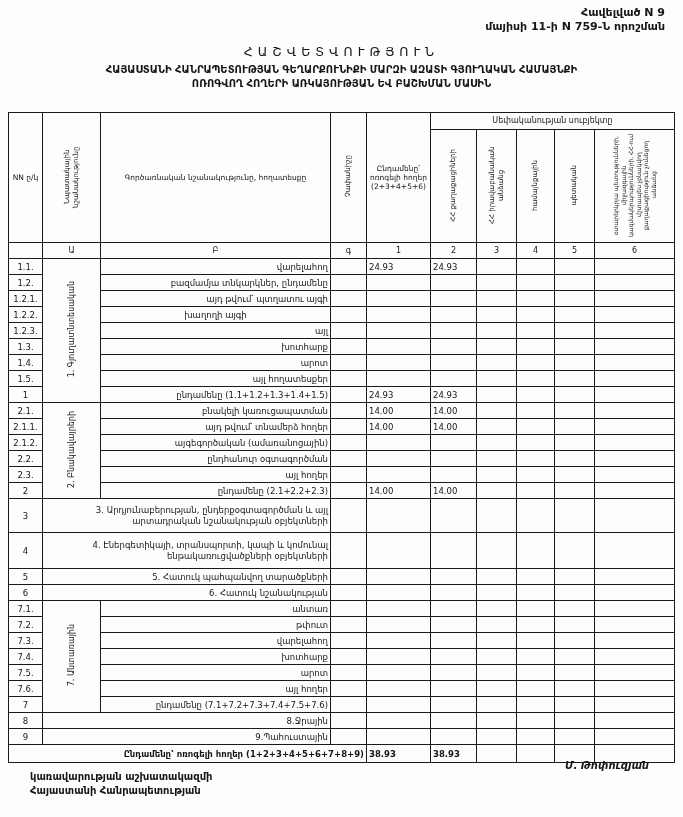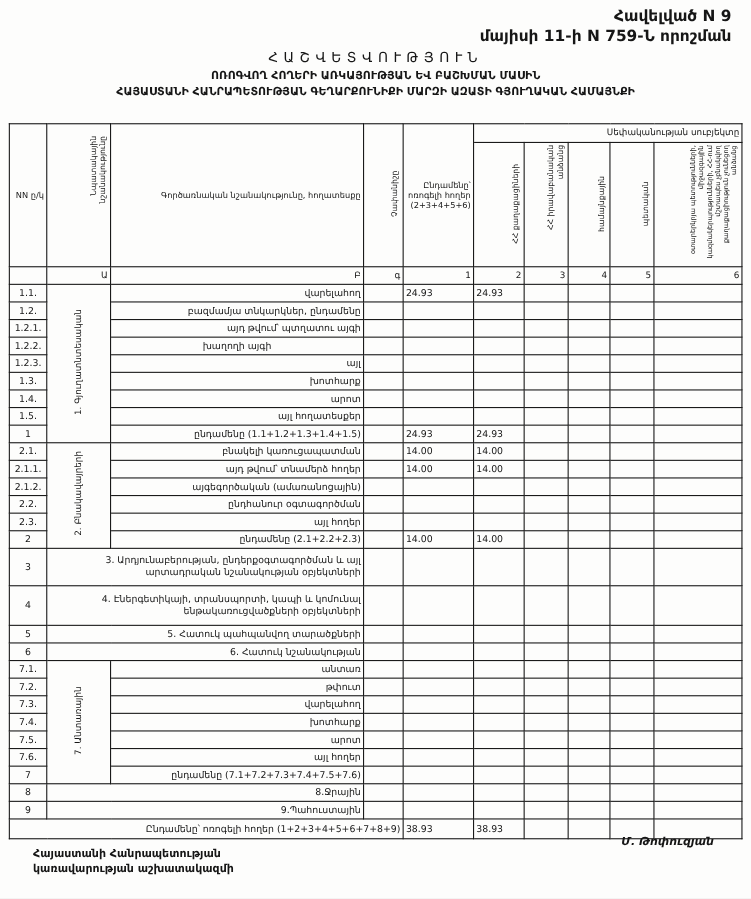--- a/index.html
+++ b/index.html
@@ -1,61 +1,61 @@
 <!DOCTYPE html>
 <html><head>
 <meta charset="utf-8">
 <style>
   html,body{margin:0;padding:0;background:#e8e8e8;}
   .page{position:relative;width:683px;height:817px;background:#fdfdfc;margin:0 auto;
         font-family:"DejaVu Sans",sans-serif;color:#161616;overflow:hidden;}
   .top-right{position:absolute;top:6px;right:18px;text-align:right;
-             font-weight:bold;font-size:14px;line-height:1.3;}
+             font-weight:bold;font-size:11px;line-height:1.3;}
   .doc-title{position:absolute;top:44px;left:0;width:100%;text-align:center;
              font-weight:normal;font-size:12.5px;letter-spacing:5px;}
   .doc-subtitle{position:absolute;top:63px;left:0;width:100%;text-align:center;
                 font-weight:bold;font-size:10px;line-height:1.35;}
   table.report{position:absolute;left:8px;top:112px;width:666px;border-collapse:collapse;
                table-layout:fixed;font-size:8.5px;}
   table.report th,table.report td{border:1px solid #1a1a1a;padding:0 2px;overflow:hidden;
                vertical-align:middle;}
   table.report{border:1.5px solid #000;}
-  th{font-weight:normal;font-size:7.5px;text-align:right;line-height:1.2;}
+  th{font-weight:normal;font-size:7.5px;text-align:center;line-height:1.2;}
   th.grp{height:16px;font-size:8px;}
   tr.tallhead th{height:112px;}
   tr.letters th{height:15px;font-size:8px;}
   td{height:15px;white-space:nowrap;text-align:center;}
   td.lbl{text-align:right;}
   td.c{text-align:center;}
   td.num{text-align:left;}
   td.wrap{white-space:normal;line-height:1.2;padding:1px 3px;}
   td.sect{text-align:center;}
-  td.tot{font-weight:normal;font-size:8.5px;}
+  td.tot{font-weight:bold;font-size:8.5px;}
   .vtext{writing-mode:vertical-rl;transform:rotate(180deg);display:inline-block;
          line-height:1.25;max-height:106px;white-space:normal;font-size:7px;}
   td.sect .vtext{font-size:8px;max-height:112px;}
   .vtext.small-v{font-size:6px;}
   .sig-left{position:absolute;left:30px;top:770px;font-weight:bold;font-size:10px;line-height:1.4;}
   .sig-name{position:absolute;right:34px;top:760px;font-weight:bold;font-size:10px;font-style:italic;}
 </style>
 </head>
 <body>
 
 <div class="page">
 
   <div class="top-right">
     <div>Հավելված N 9</div>
     <div>մայիսի 11-ի N 759-Ն որոշման</div>
   </div>
 
   <div class="doc-title">ՀԱՇՎԵՏՎՈՒԹՅՈՒՆ</div>
 
   <div class="doc-subtitle">
+    <div>ՀԱՅԱՍՏԱՆԻ ՀԱՆՐԱՊԵՏՈՒԹՅԱՆ ԳԵՂԱՐՔՈՒՆԻՔԻ ՄԱՐԶԻ ԱԶԱՏԻ ԳՅՈՒՂԱԿԱՆ ՀԱՄԱՅՆՔԻ</div>
     <div>ՈՌՈԳՎՈՂ ՀՈՂԵՐԻ ԱՌԿԱՅՈՒԹՅԱՆ ԵՎ ԲԱՇԽՄԱՆ ՄԱՍԻՆ</div>
-    <div>ՀԱՅԱՍՏԱՆԻ ՀԱՆՐԱՊԵՏՈՒԹՅԱՆ ԳԵՂԱՐՔՈՒՆԻՔԻ ՄԱՐԶԻ ԱԶԱՏԻ ԳՅՈՒՂԱԿԱՆ ՀԱՄԱՅՆՔԻ</div>
   </div>
 
   <table class="report">
     <colgroup>
       <col style="width:34px">
         <col style="width:58px">
         <col style="width:230px">
       <col style="width:36px">
         <col style="width:64px">
         <col style="width:46px">
@@ -411,18 +411,18 @@
           <td class="num tot">38.93</td>
           <td></td>
           <td></td>
           <td></td>
           <td></td>
         </tr>
       </tbody>
   </table>
 
   <div class="sig-left">
+    <div>կառավարության աշխատակազմի</div>
     <div>Հայաստանի Հանրապետության</div>
-    <div>կառավարության աշխատակազմի</div>
   </div>
   <div class="sig-name">Մ. Թոփուզյան</div>
 
 </div>
 
 </body></html>

